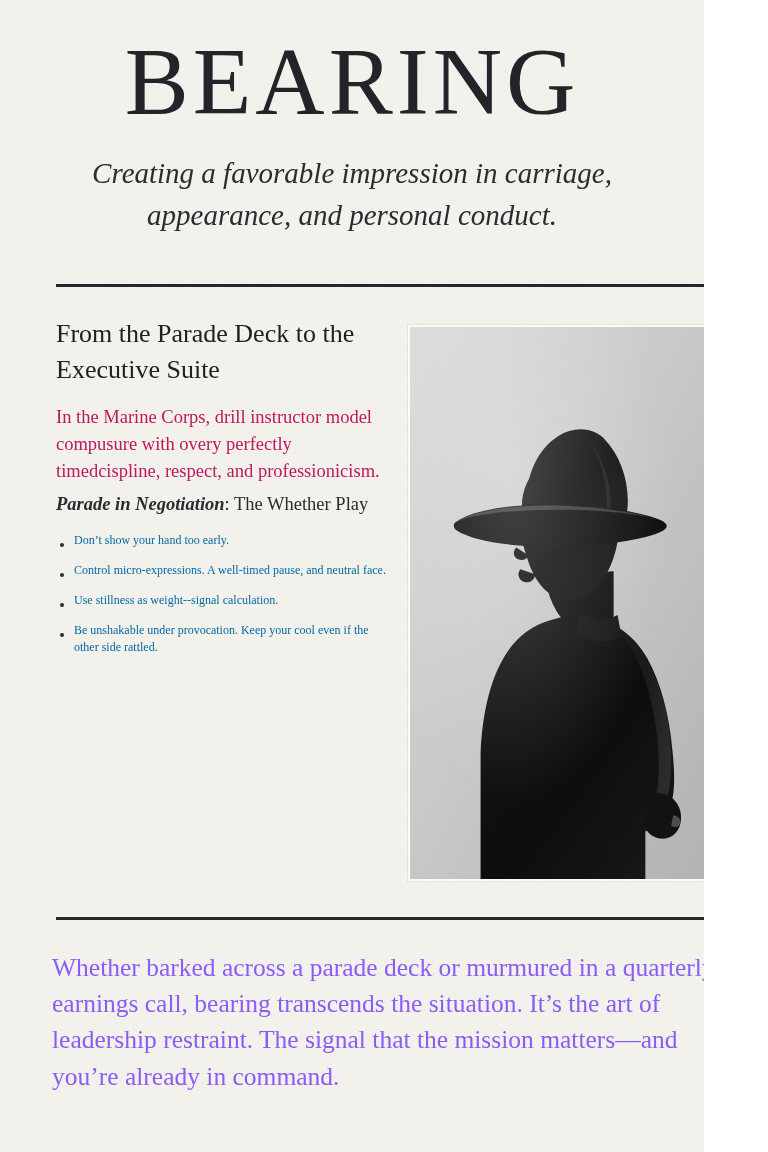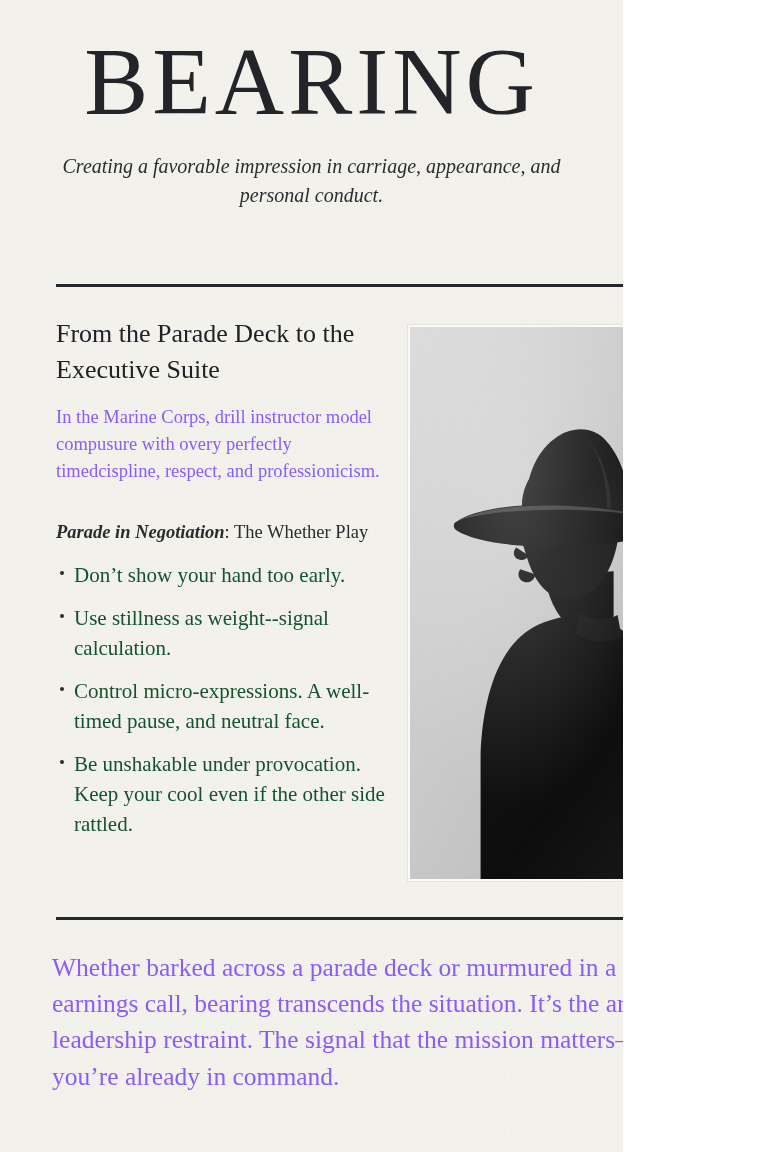--- a/index.html
+++ b/index.html
@@ -6,21 +6,21 @@
     margin: 0;
     padding: 0;
     background: #ffffff;
   }
   body {
     font-family: "Liberation Serif", "DejaVu Serif", serif;
   }
 
   .page {
     position: relative;
-    width: 623px;
+    width: 704px;
     height: 1152px;
     background: #f2f1ec;
     overflow: hidden;
     box-sizing: border-box;
   }
 
   
   .grain {
     position: absolute;
     inset: 0;
@@ -48,21 +48,21 @@
     line-height: 1.0;
     font-weight: normal;
     letter-spacing: 4px;
     color: #23242a;
     margin: 0;
   }
   .subtitle {
     margin: 22px auto 0;
     width: 560px;
     font-style: italic;
-    font-size: 20px;
+    font-size: 29px;
     line-height: 1.46;
     color: #2b2c31;
   }
 
   
   .rule {
     position: absolute;
     left: 56px;
     width: 656px;
     height: 3px;
@@ -89,45 +89,45 @@
   .section-head {
     font-size: 26px;
     line-height: 1.38;
     font-weight: normal;
     margin: 0 0 16px 0;
     color: #202126;
   }
   .body-par {
     font-size: 18.5px;
     line-height: 1.46;
-    margin: 0 0 34px 0;
-    color: #8b5cf6;
+    margin: 0 0 6px 0;
+    color: #be185d;
   }
   .lede {
     font-size: 18.5px;
     line-height: 1.46;
     margin: 0 0 14px 0;
     color: #2a2b30;
   }
   .lede .lede-strong {
     font-style: italic;
     font-weight: bold;
   }
   ul.bullets {
     list-style: none;
     margin: 0;
     padding: 0;
   }
   ul.bullets li {
     position: relative;
     padding-left: 18px;
-    font-size: 21px;
+    font-size: 12px;
     line-height: 1.43;
     margin-bottom: 13px;
-    color: #14532d;
+    color: #0369a1;
   }
   ul.bullets li::before {
     content: "";
     position: absolute;
     left: 4px;
     top: 11px;
     width: 4px;
     height: 4px;
     border-radius: 50%;
     background: #2a2b30;
@@ -198,22 +198,22 @@
 
     <div class="col-text">
       <h2 class="section-head">From the Parade Deck to the Executive Suite</h2>
 
       <p class="body-par">In the Marine Corps, drill instructor model compusure with overy perfectly timedcispline, respect, and professionicism.</p>
 
       <p class="lede"><span class="lede-strong">Parade in Negotiation</span><span>: The Whether Play</span></p>
 
       <ul class="bullets">
         <li>Don’t show your hand too early.</li>
+        <li>Control micro-expressions. A well-timed pause, and neutral face.</li>
         <li>Use stillness as weight--signal calculation.</li>
-        <li>Control micro-expressions. A well-timed pause, and neutral face.</li>
         <li>Be unshakable under provocation. Keep your cool even if the other side rattled.</li>
       </ul>
     </div>
 
     <div class="photo-frame">
       <div class="photo">
         <svg viewBox="0 0 302 556" preserveAspectRatio="xMidYMid slice">
           <defs>
             <linearGradient id="sky" x1="0" y1="0" x2="1" y2="1">
               <stop offset="0%" stop-color="#dadada"></stop>

